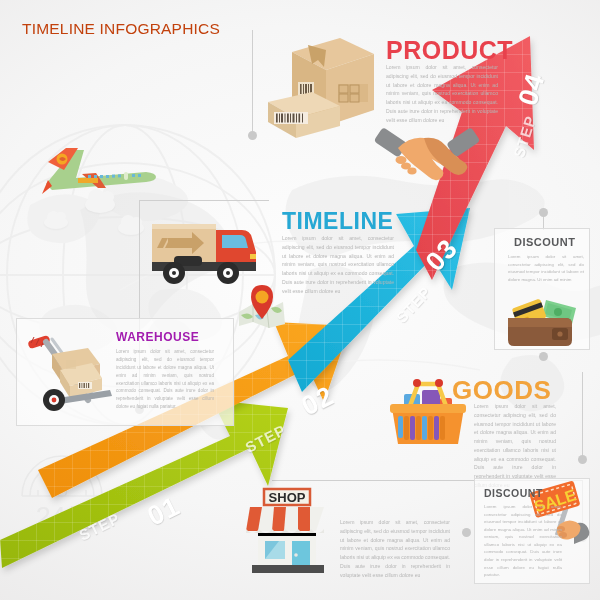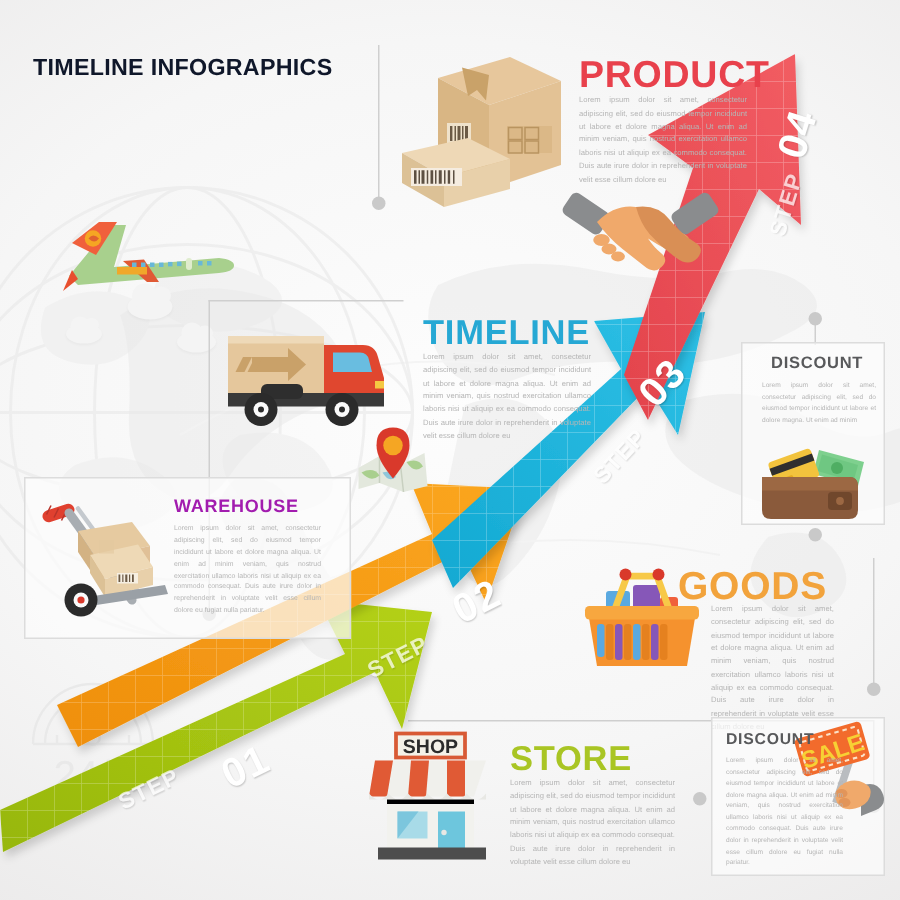--- a/index.html
+++ b/index.html
@@ -76,21 +76,21 @@
   .h-discount { left:484px; top:487px; font-size:10.5px; color:#58595b; }
   .b-discount { left:484px; top:503px; width:78px; font-size:4.4px; }
 
   
   .conn { position:absolute; background:#cfcfcf; }
   .dot  { position:absolute; width:9px; height:9px; border-radius:50%; background:#c9c9c9; }
 
   
   .title { position:absolute; left:22px; top:18px; }
   .title .t1 { font-size:42px; font-weight:bold; color:#aac418; letter-spacing:-1px; line-height:.98; }
-  .title .t2 { font-size:15.5px; color:#0f172a; letter-spacing:.2px; margin-top:19px;font-weight:bold; }
+  .title .t2 { font-size:15.5px; color:#c2410c; letter-spacing:.2px; margin-top:2px; }
 
   svg { display:block; overflow:visible; }
 </style>
 </head>
 <body>
 
 <div class="stage">
 
   <svg class="wm globe" viewBox="0 0 330 330">
     <g fill="none" stroke="#e7e7e7" stroke-width="2">
@@ -451,21 +451,20 @@
       <path d="M0 44 q7 8 13 0 q7 8 13 0 q7 8 13 0 q7 8 13 0 q7 8 13 0 q7 8 13 0 l0 4 L0 48 Z" fill="#e8e8e4"></path>
       <rect x="12" y="48" width="58" height="34" fill="#f2f2ee"></rect>
       <rect x="12" y="48" width="58" height="3" fill="#dedeel"></rect>
       <rect x="19" y="56" width="20" height="18" fill="#a8dbe8"></rect>
       <path d="M19 74 L19 56 L33 56 Z" fill="#7cc6dd"></path>
       <rect x="46" y="56" width="18" height="26" fill="#6dc6dd"></rect>
       <circle cx="50" cy="70" r="1.8" fill="#e8e8e4"></circle>
       <rect x="6" y="80" width="72" height="8" fill="#4d4d4d"></rect>
     </g>
   </svg>
-  <div class="head h-store">STORE</div>
   <div class="body b-store">Lorem ipsum dolor sit amet, consectetur adipiscing elit, sed do eiusmod tempor incididunt ut labore et dolore magna aliqua. Ut enim ad minim veniam, quis nostrud exercitation ullamco laboris nisi ut aliquip ex ea commodo consequat. Duis aute irure dolor in reprehenderit in voluptate velit esse cillum dolore eu</div>
 
   <div class="panel p-discount"></div>
   <svg style="position:absolute; left:530px; top:482px; width:62px; height:68px;" viewBox="0 0 62 68">
     <g>
       <rect x="30" y="20" width="5" height="34" fill="#b9bcc0" transform="rotate(18 32 37)"></rect>
       <g transform="rotate(-16 26 18)">
         <rect x="2" y="4" width="46" height="26" rx="3" fill="#f26b2c"></rect>
         <rect x="5" y="7" width="40" height="20" rx="2" fill="none" stroke="#fbe2c8" stroke-width="1.4" stroke-dasharray="3 2.6"></rect>
         <text x="25" y="24" text-anchor="middle" font-family="Liberation Sans, sans-serif" font-size="16" font-weight="bold" fill="#f7d034" transform="rotate(-2 25 20)">SALE</text>

